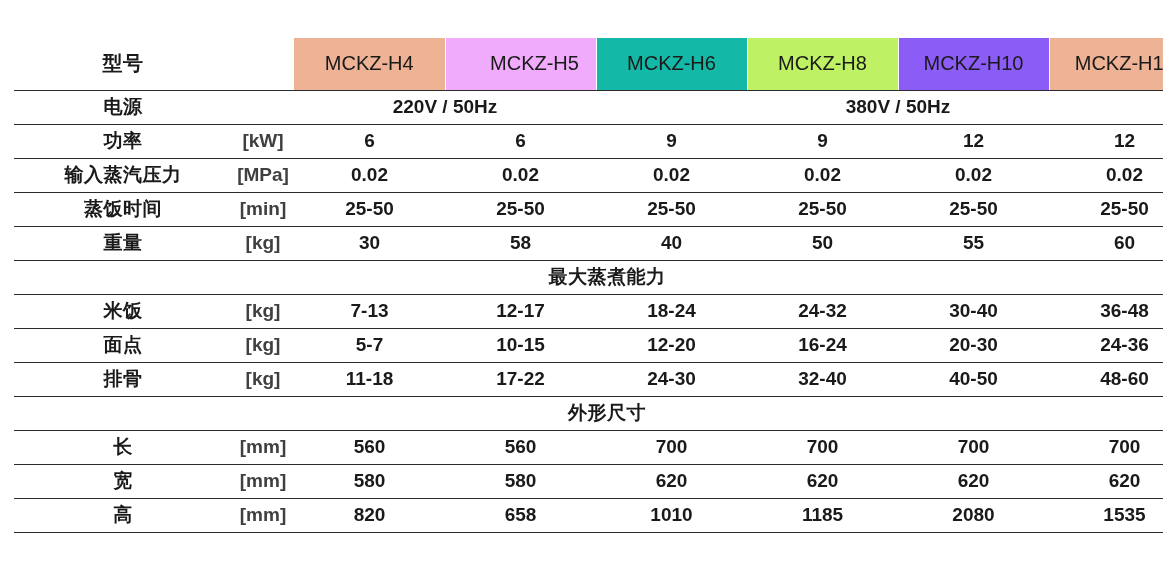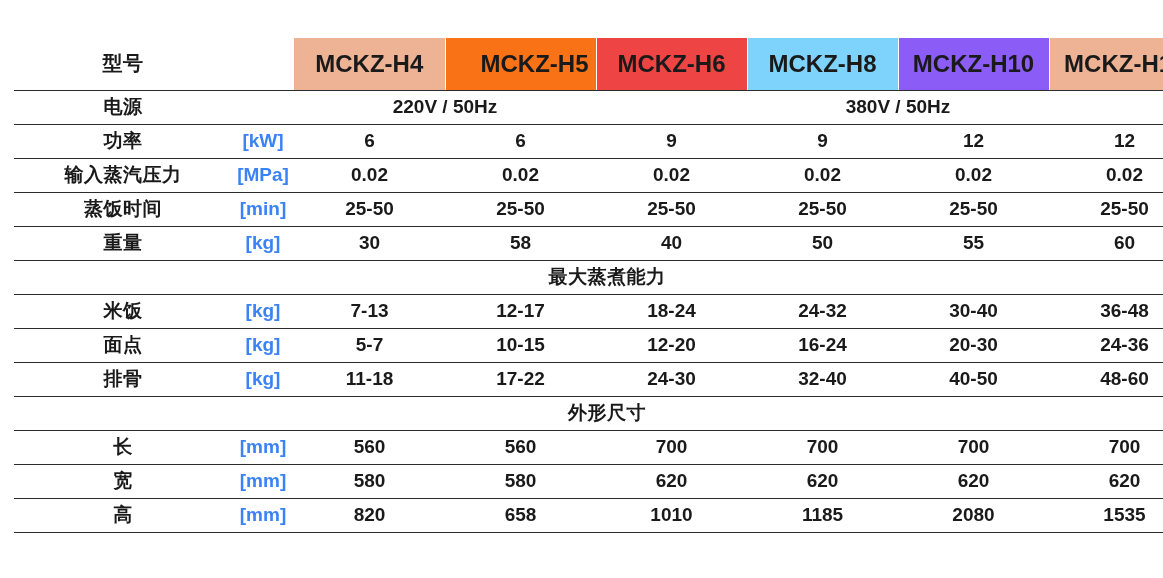--- a/index.html
+++ b/index.html
@@ -45,31 +45,31 @@
   
   td.label {
     text-align: left;
     padding-left: 6px;
     font-size: 19px;
     font-weight: bold;
   }
   td.unit {
     font-size: 15px;
     font-weight: bold;
-    color: #3b82f6;
+    color: #404040;
   }
   
   tr.head td {
     height: 52px;
     border-bottom: 1.5px solid #2b2b2b;
   }
   tr.head td.model {
     background: #eeb394;
-    font-size: 24px;
-    font-weight: bold;
+    font-size: 20px;
+    font-weight: normal;
     border-left: 1.5px solid #ffffff;
     border-right: 1.5px solid #ffffff;
   }
   tr.head td.model.first { border-left: 0; }
   tr.head td.model.last  { border-right: 0; }
   tr.head td.label {
     font-size: 20px;
   }
   
   td.section {
@@ -101,23 +101,23 @@
       <col class="c-model">
       <col class="c-model">
       <col class="c-model">
       <col class="c-model">
     </colgroup>
     <tbody id="table-body">
         <tr class="head">
           <td class="label">型号</td>
           <td class="unit"></td>
           <td class="model first" style="background: rgb(238, 179, 148);">MCKZ-H4</td>
-          <td class="model" style="background: #f97316; padding-left: 28px;">MCKZ-H5</td>
-          <td class="model" style="background: #ef4444;">MCKZ-H6</td>
-          <td class="model" style="background: #7dd3fc;">MCKZ-H8</td>
+          <td class="model" style="background: #f0abfc; padding-left: 28px;">MCKZ-H5</td>
+          <td class="model" style="background: #14b8a6;">MCKZ-H6</td>
+          <td class="model" style="background: #bef264;">MCKZ-H8</td>
           <td class="model" style="background: #8b5cf6;">MCKZ-H10</td>
           <td class="model last" style="background: rgb(238, 179, 148);">MCKZ-H12</td>
         </tr>
         <tr>
           <td class="label">电源</td>
           <td class="unit"></td>
           <td class="power" colspan="2">220V / 50Hz</td>
           <td class="power" colspan="4">380V / 50Hz</td>
         </tr>
         <tr>

